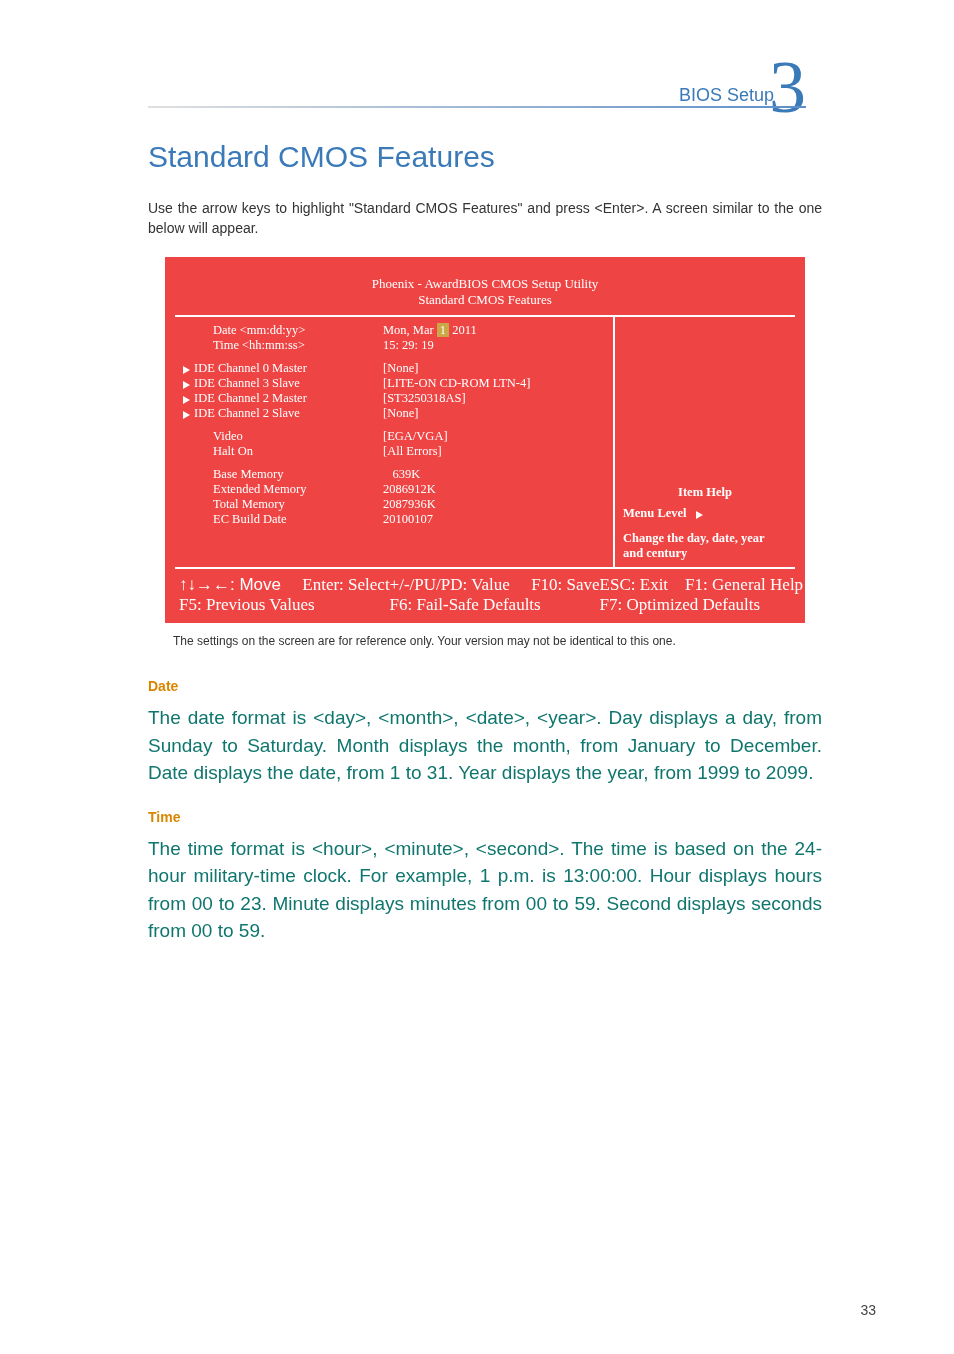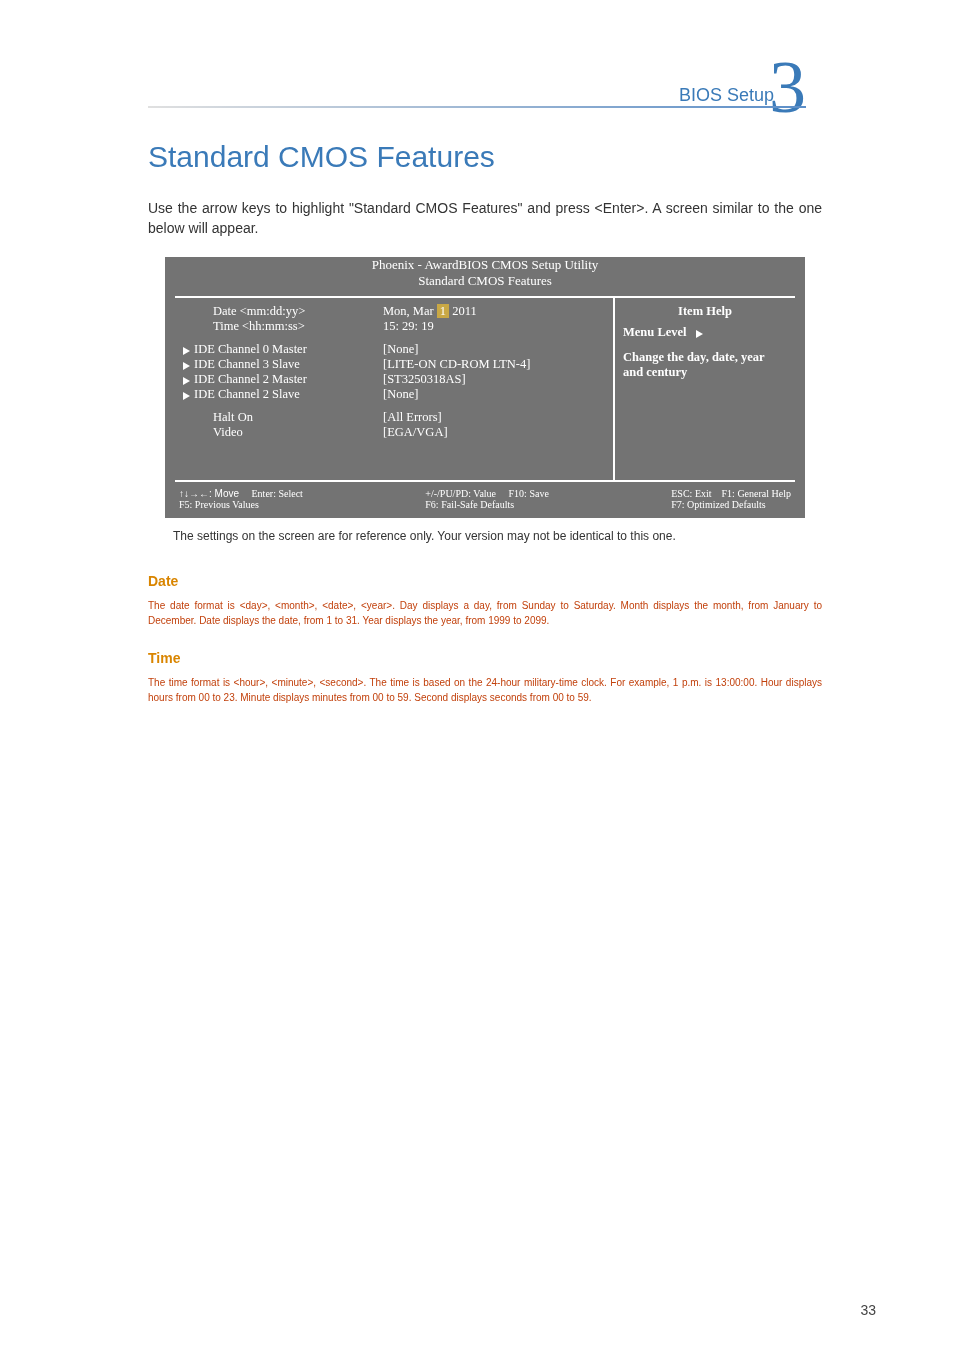--- a/index.html
+++ b/index.html
@@ -60,40 +60,41 @@
       font-family: Verdana, Arial, sans-serif;
     }
     .intro-text {
       font-size: 14px;
       color: #333;
       line-height: 1.45;
       text-align: justify;
       margin-bottom: 18px;
     }
     .bios-container {
-      background: #737373;
+      background: #ef4444;
       width: 640px;
       margin: 0 auto 10px auto;
-      padding: 0 10px 6px 10px;
+      padding: 19px 10px 6px 10px;
       color: #ffffff;
       font-family: 'Times New Roman', serif;
       font-size: 12.5px;
     }
     .bios-title {
       text-align: center;
       color: #ffffff;
       font-size: 13px;
       margin-bottom: 6px;
       line-height: 1.3;
     }
     .bios-main {
       display: flex;
       border-top: 2px solid #ffffff;
       border-bottom: 2px solid #ffffff;
       margin-bottom: 4px;
+      align-items: flex-end;
     }
     .bios-left {
       flex: 1;
       padding: 6px 8px 40px 8px;
       border-right: 2px solid #ffffff;
     }
     .bios-right {
       width: 180px;
       padding: 6px 8px;
       font-weight: bold;
@@ -131,43 +132,43 @@
     .bios-right .help-title {
       text-align: center;
       margin-bottom: 6px;
     }
     .bios-right .menu-level {
       margin-bottom: 10px;
     }
     .bios-footer {
       display: flex;
       justify-content: space-between;
-      font-size: 10px;
+      font-size: 17px;
       padding: 2px 4px;
     }
     .bios-footer-col {
       white-space: nowrap;
     }
     .caption {
       font-size: 12px;
       color: #333;
       text-align: justify;
       margin: 0 auto 28px auto;
       width: 624px;
       line-height: 1.4;
     }
     .section-title {
       font-size: 14px;
       color: #d98500;
       font-weight: bold;
       margin-bottom: 10px;
     }
     .body-text {
-      font-size: 10px;
-      color: #c2410c;
+      font-size: 19px;
+      color: #0f766e;
       line-height: 1.45;
       text-align: justify;
       margin-bottom: 22px;
     }
     .page-num {
       position: absolute;
       bottom: 36px;
       right: 78px;
       font-size: 14px;
       color: #444;
@@ -220,29 +221,47 @@
             <span class="bios-value">[ST3250318AS]</span>
           </div>
           <div class="bios-row">
             <span class="bios-label"><span class="triangle"></span><span>IDE Channel 2 Slave</span></span>
             <span class="bios-value">[None]</span>
           </div>
         </div>
 
         <div class="bios-group">
           <div class="bios-row">
+            <span class="bios-label" style="padding-left:30px;">Video</span>
+            <span class="bios-value">[EGA/VGA]</span>
+          </div>
+          <div class="bios-row">
             <span class="bios-label" style="padding-left:30px;">Halt On</span>
             <span class="bios-value">[All Errors]</span>
           </div>
-          <div class="bios-row">
-            <span class="bios-label" style="padding-left:30px;">Video</span>
-            <span class="bios-value">[EGA/VGA]</span>
-          </div>
-        </div>
-
+        </div>
+
+        <div class="bios-group">
+          <div class="bios-row">
+            <span class="bios-label" style="padding-left:30px;">Base Memory</span>
+            <span class="bios-value" style="white-space:pre;">   639K</span>
+          </div>
+          <div class="bios-row">
+            <span class="bios-label" style="padding-left:30px;">Extended Memory</span>
+            <span class="bios-value">2086912K</span>
+          </div>
+          <div class="bios-row">
+            <span class="bios-label" style="padding-left:30px;">Total Memory</span>
+            <span class="bios-value">2087936K</span>
+          </div>
+          <div class="bios-row">
+            <span class="bios-label" style="padding-left:30px;">EC Build Date</span>
+            <span class="bios-value">20100107</span>
+          </div>
+        </div>
       </div>
       <div class="bios-right">
         <div class="help-title">Item Help</div>
         <div class="menu-level">
           <span>Menu Level</span>&nbsp;&nbsp;&nbsp;<span class="triangle"></span>
         </div>
         <div>Change the day, date, year and century</div>
       </div>
     </div>
     <div class="bios-footer">

